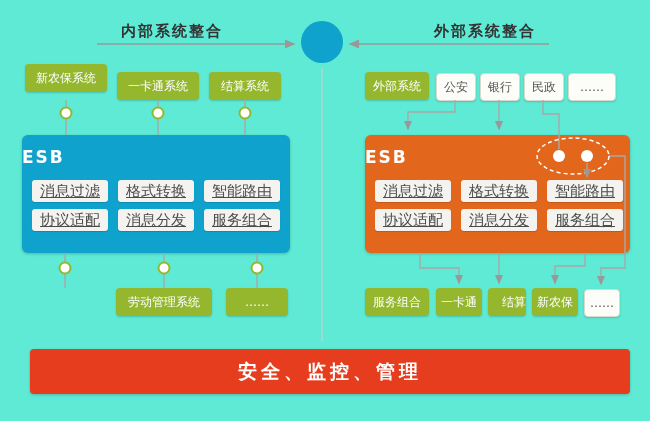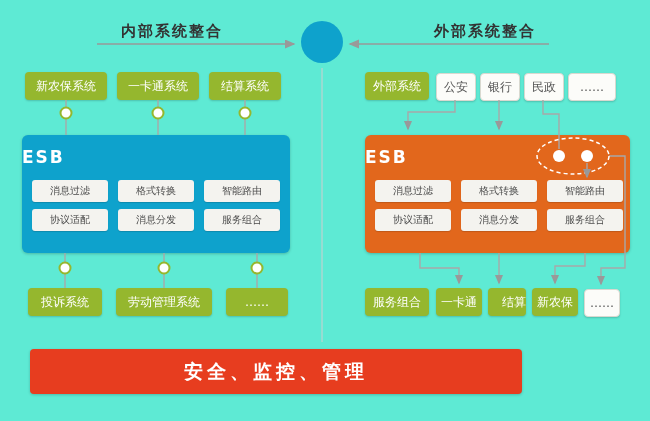--- a/index.html
+++ b/index.html
@@ -23,25 +23,25 @@
     box-shadow:0 1px 3px rgba(0,0,0,.22);
   }
   .blue   { background:var(--blue,#0ea2cc); }
   .orange { background:var(--orange,#e2671c); }
   .esb-title {
     position:absolute; top:12px; left:0; right:0; text-align:left;
     color:#fff; font-size:17px; font-weight:bold; letter-spacing:2px;
   }
   .fn {
     position:absolute; width:76px; height:22px; line-height:22px; text-align:center;
-    font-size:10px; color:#4c4c4c; background:#f4f3ef; border-radius:3px;
-    box-shadow:0 1px 1px rgba(0,0,0,.15); white-space:nowrap;
+    font-size:15px; color:#4c4c4c; background:#f4f3ef; border-radius:3px;
+    box-shadow:0 1px 1px rgba(0,0,0,.15); white-space:nowrap;text-decoration:underline;
   }
   .footer {
-    position:absolute; left:30px; top:349px; width:492px; height:45px;
+    position:absolute; left:30px; top:349px; width:600px; height:45px;
     background:var(--red,#e73d1f); border-radius:4px; color:#fff;
     font-size:19px; font-weight:bold; text-align:center; line-height:45px;
     letter-spacing:4px; z-index:2; box-shadow:0 1px 3px rgba(0,0,0,.2);
   }
   svg.overlay { position:absolute; left:0; top:0; z-index:5; pointer-events:none; }
   .lineg  { stroke:#a8a8a8; stroke-width:1.4; fill:none; }
   .arrow  { stroke:#999;    stroke-width:1.5; fill:none; }
   .divider{ stroke:#cfcfcf; stroke-width:1; }
   .hub    { fill:var(--blue,#0ea2cc); }
   .con-circle { fill:#fff; stroke:var(--green,#95b72e); stroke-width:2; }
@@ -49,35 +49,34 @@
   .ell-dot{ fill:#fff; }
 </style>
 </head>
 <body>
 
 <div class="stage">
 
   <div class="title" style="left:92px; top:22px;">内部系统整合</div>
   <div class="title" style="left:405px; top:22px;">外部系统整合</div>
 
-  <div class="box green" style="left:25px;  top:72px; width:82px;">新农保系统</div>
+  <div class="box green" style="left:25px;  top:64px; width:82px;">新农保系统</div>
   <div class="box green" style="left:117px; top:72px; width:82px;">一卡通系统</div>
   <div class="box green" style="left:209px; top:72px; width:72px;">结算系统</div>
 
   <div class="esb blue" style="left:22px; top:135px; width:268px; height:118px;">
     <div class="esb-title">ESB</div>
     <div class="fn" style="left:10px;  top:45px;">消息过滤</div>
     <div class="fn" style="left:96px;  top:45px;">格式转换</div>
     <div class="fn" style="left:182px; top:45px;">智能路由</div>
     <div class="fn" style="left:10px;  top:74px;">协议适配</div>
     <div class="fn" style="left:96px;  top:74px;">消息分发</div>
     <div class="fn" style="left:182px; top:74px;">服务组合</div>
   </div>
 
-  <div class="box green" style="left:28px;  top:288px; width:74px;">投诉系统</div>
   <div class="box green" style="left:116px; top:288px; width:96px;">劳动管理系统</div>
   <div class="box green" style="left:226px; top:288px; width:62px;">……</div>
 
   <div class="box green" style="left:365px; top:72px; width:64px;">外部系统</div>
   <div class="box light" style="left:436px; top:73px; width:38px;">公安</div>
   <div class="box light" style="left:524px; top:73px; width:38px;">民政</div>
   <div class="box light" style="left:480px; top:73px; width:38px;">银行</div>
   <div class="box light" style="left:568px; top:73px; width:46px;">……</div>
 
   <div class="esb orange" style="left:365px; top:135px; width:265px; height:118px;">

